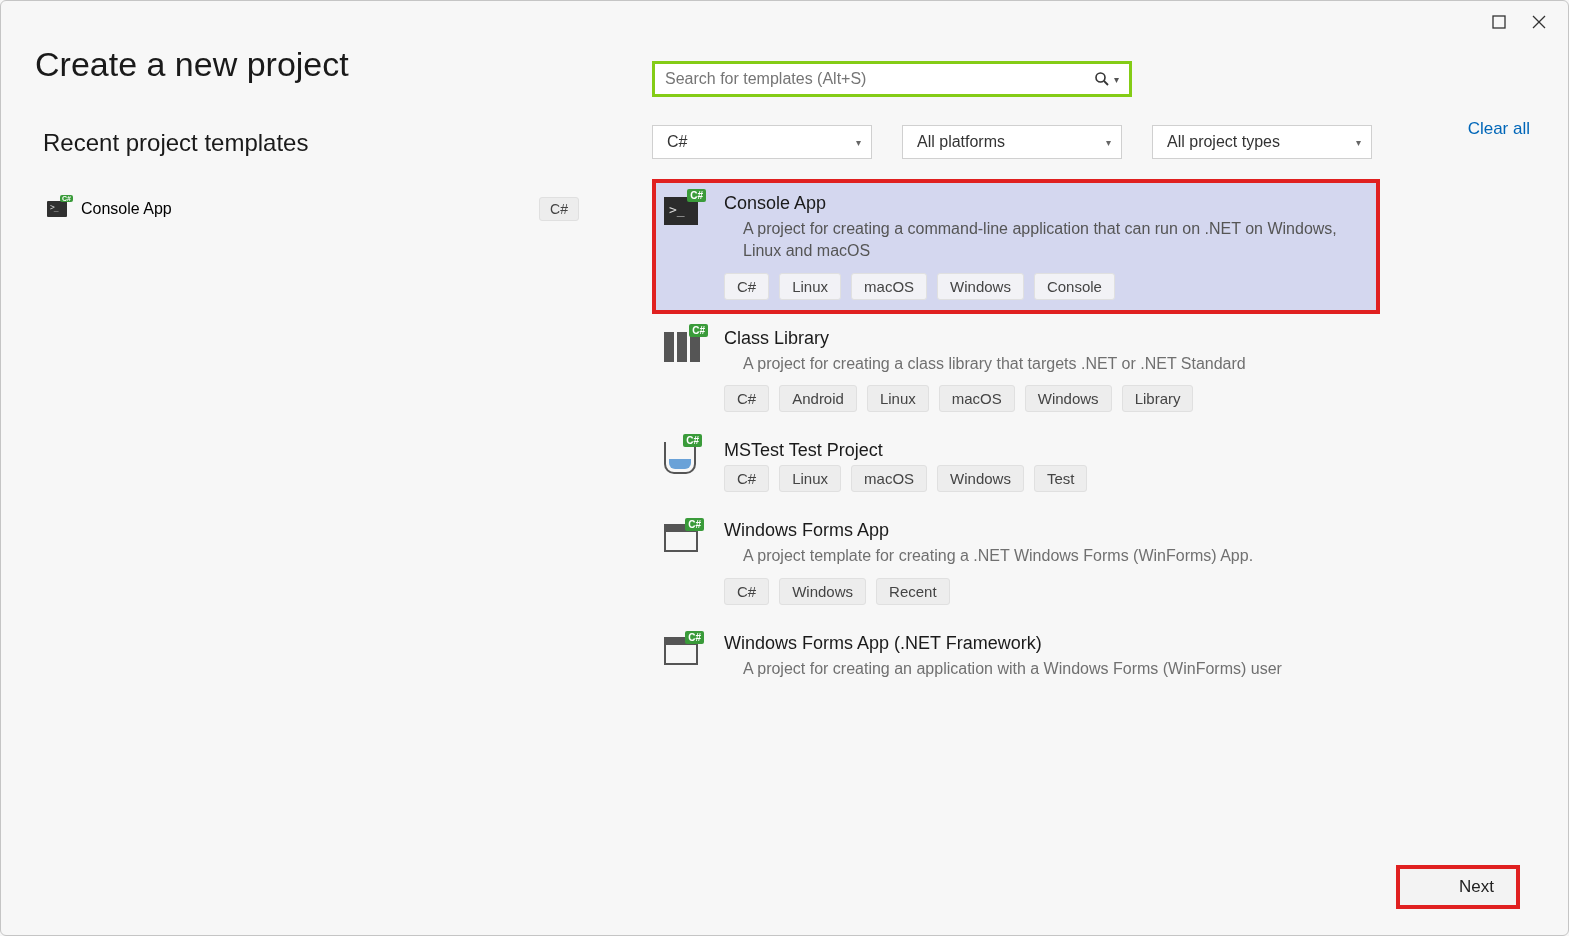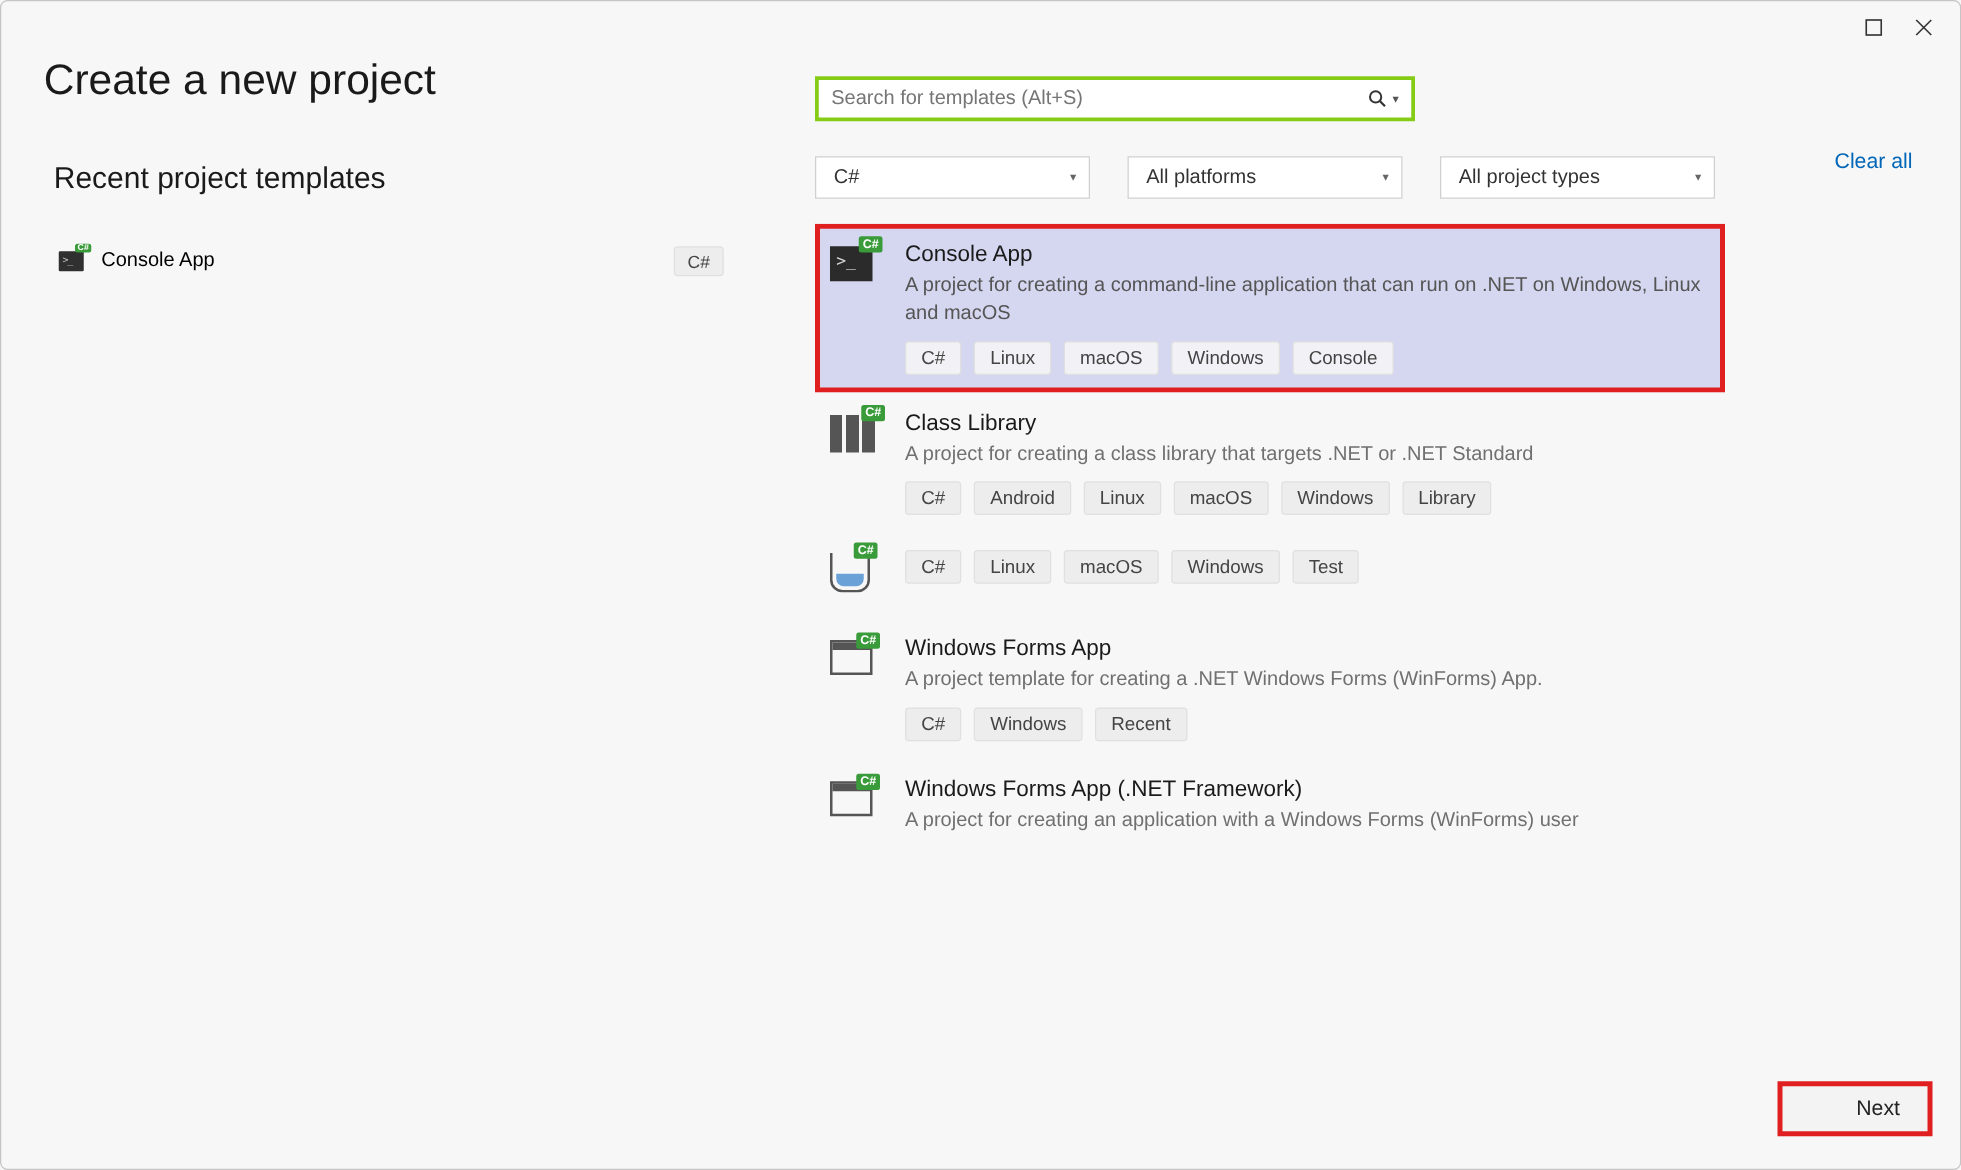--- a/index.html
+++ b/index.html
@@ -233,20 +233,21 @@
   .template-title {
     font-size: 18px;
     color: #1a1a1a;
     margin-bottom: 4px;
   }
   .template-desc {
     font-size: 16px;
     color: #555;
     line-height: 1.4;
     margin-bottom: 10px;
+    margin-left: 19px;
   }
   .template-item:not(.selected) .template-desc { color: #707070; }
   .tags { display: flex; gap: 10px; flex-wrap: wrap; }
   .tag {
     background: #ededed;
     border: 1px solid #e0e0e0;
     border-radius: 3px;
     padding: 4px 12px;
     font-size: 15px;
     color: #444;
@@ -257,21 +258,21 @@
   .fade-bottom {
     position: absolute;
     bottom: 0; left: 0; right: 0;
     height: 30px;
     background: linear-gradient(to bottom, rgba(247,247,247,0) 0%, rgba(247,247,247,1) 100%);
     pointer-events: none;
   }
 
   .next-btn {
     position: absolute;
-    bottom: 26px; right: 22px;
+    bottom: 26px; right: 48px;
     width: 124px; height: 44px;
     background: #f3f3f3;
     border: 4px solid #e02020;
     display: flex;
     align-items: center;
     justify-content: center;
     font-size: 17px;
     color: #222;
     cursor: pointer;
     padding-left: 37px;
@@ -376,20 +377,21 @@
         </div>
       </div>
     </div>
     <div class="template-item">
       <div class="template-icon">
         <div class="icon-test">
           <span class="cs-corner">C#</span>
         </div>
       </div>
       <div class="template-body">
+        <div class="template-title">MSTest Test Project</div>
         <div class="tags">
           <span class="tag">C#</span>
           <span class="tag">Linux</span>
           <span class="tag">macOS</span>
           <span class="tag">Windows</span>
           <span class="tag">Test</span>
         </div>
       </div>
     </div>
     <div class="template-item">

